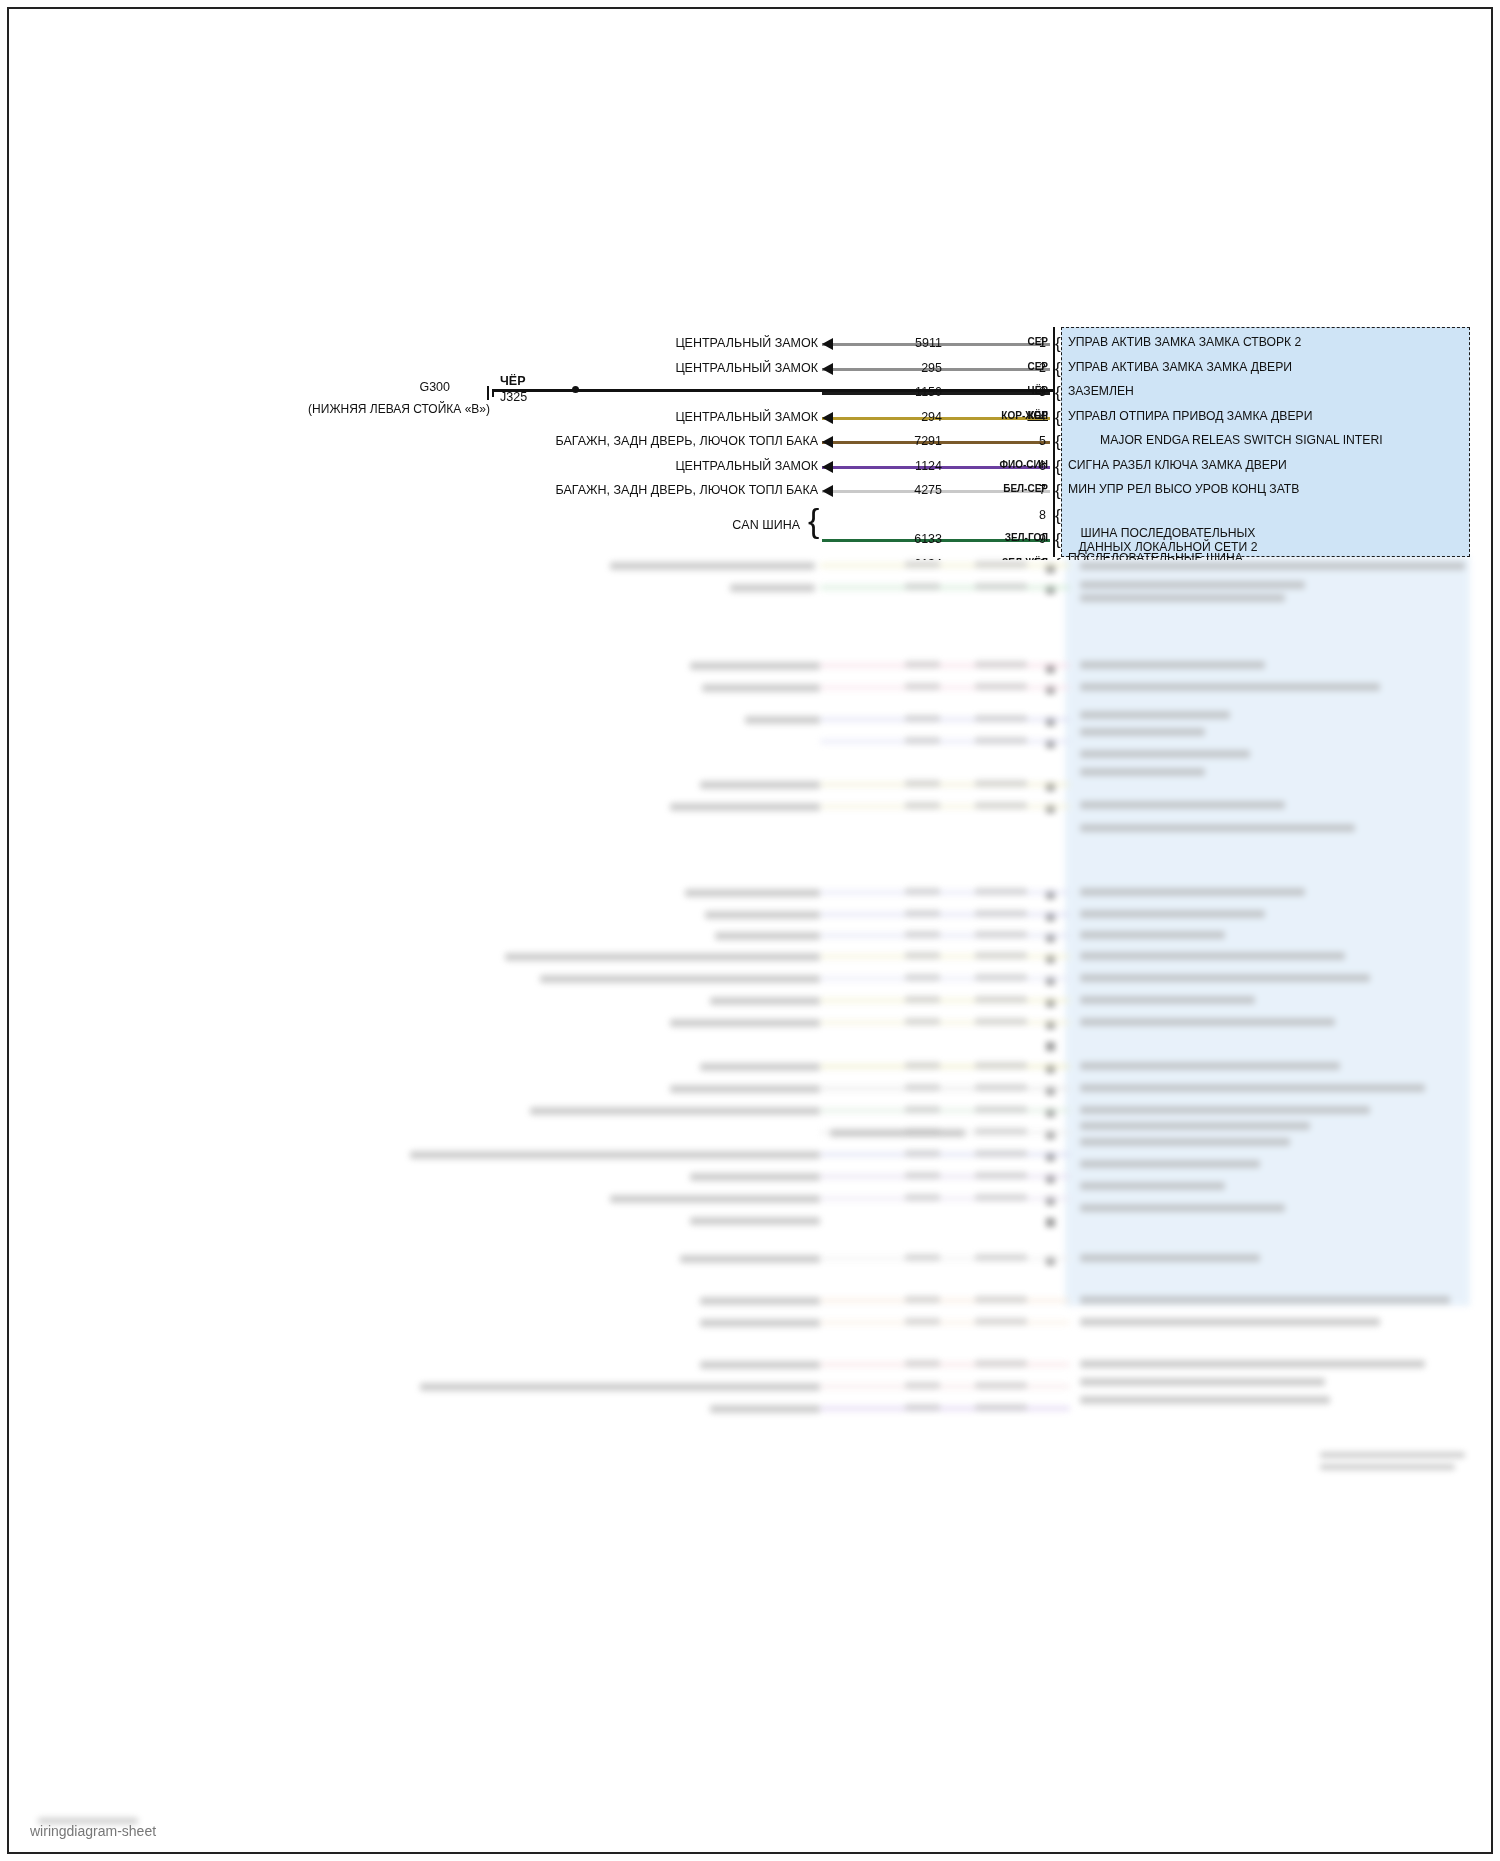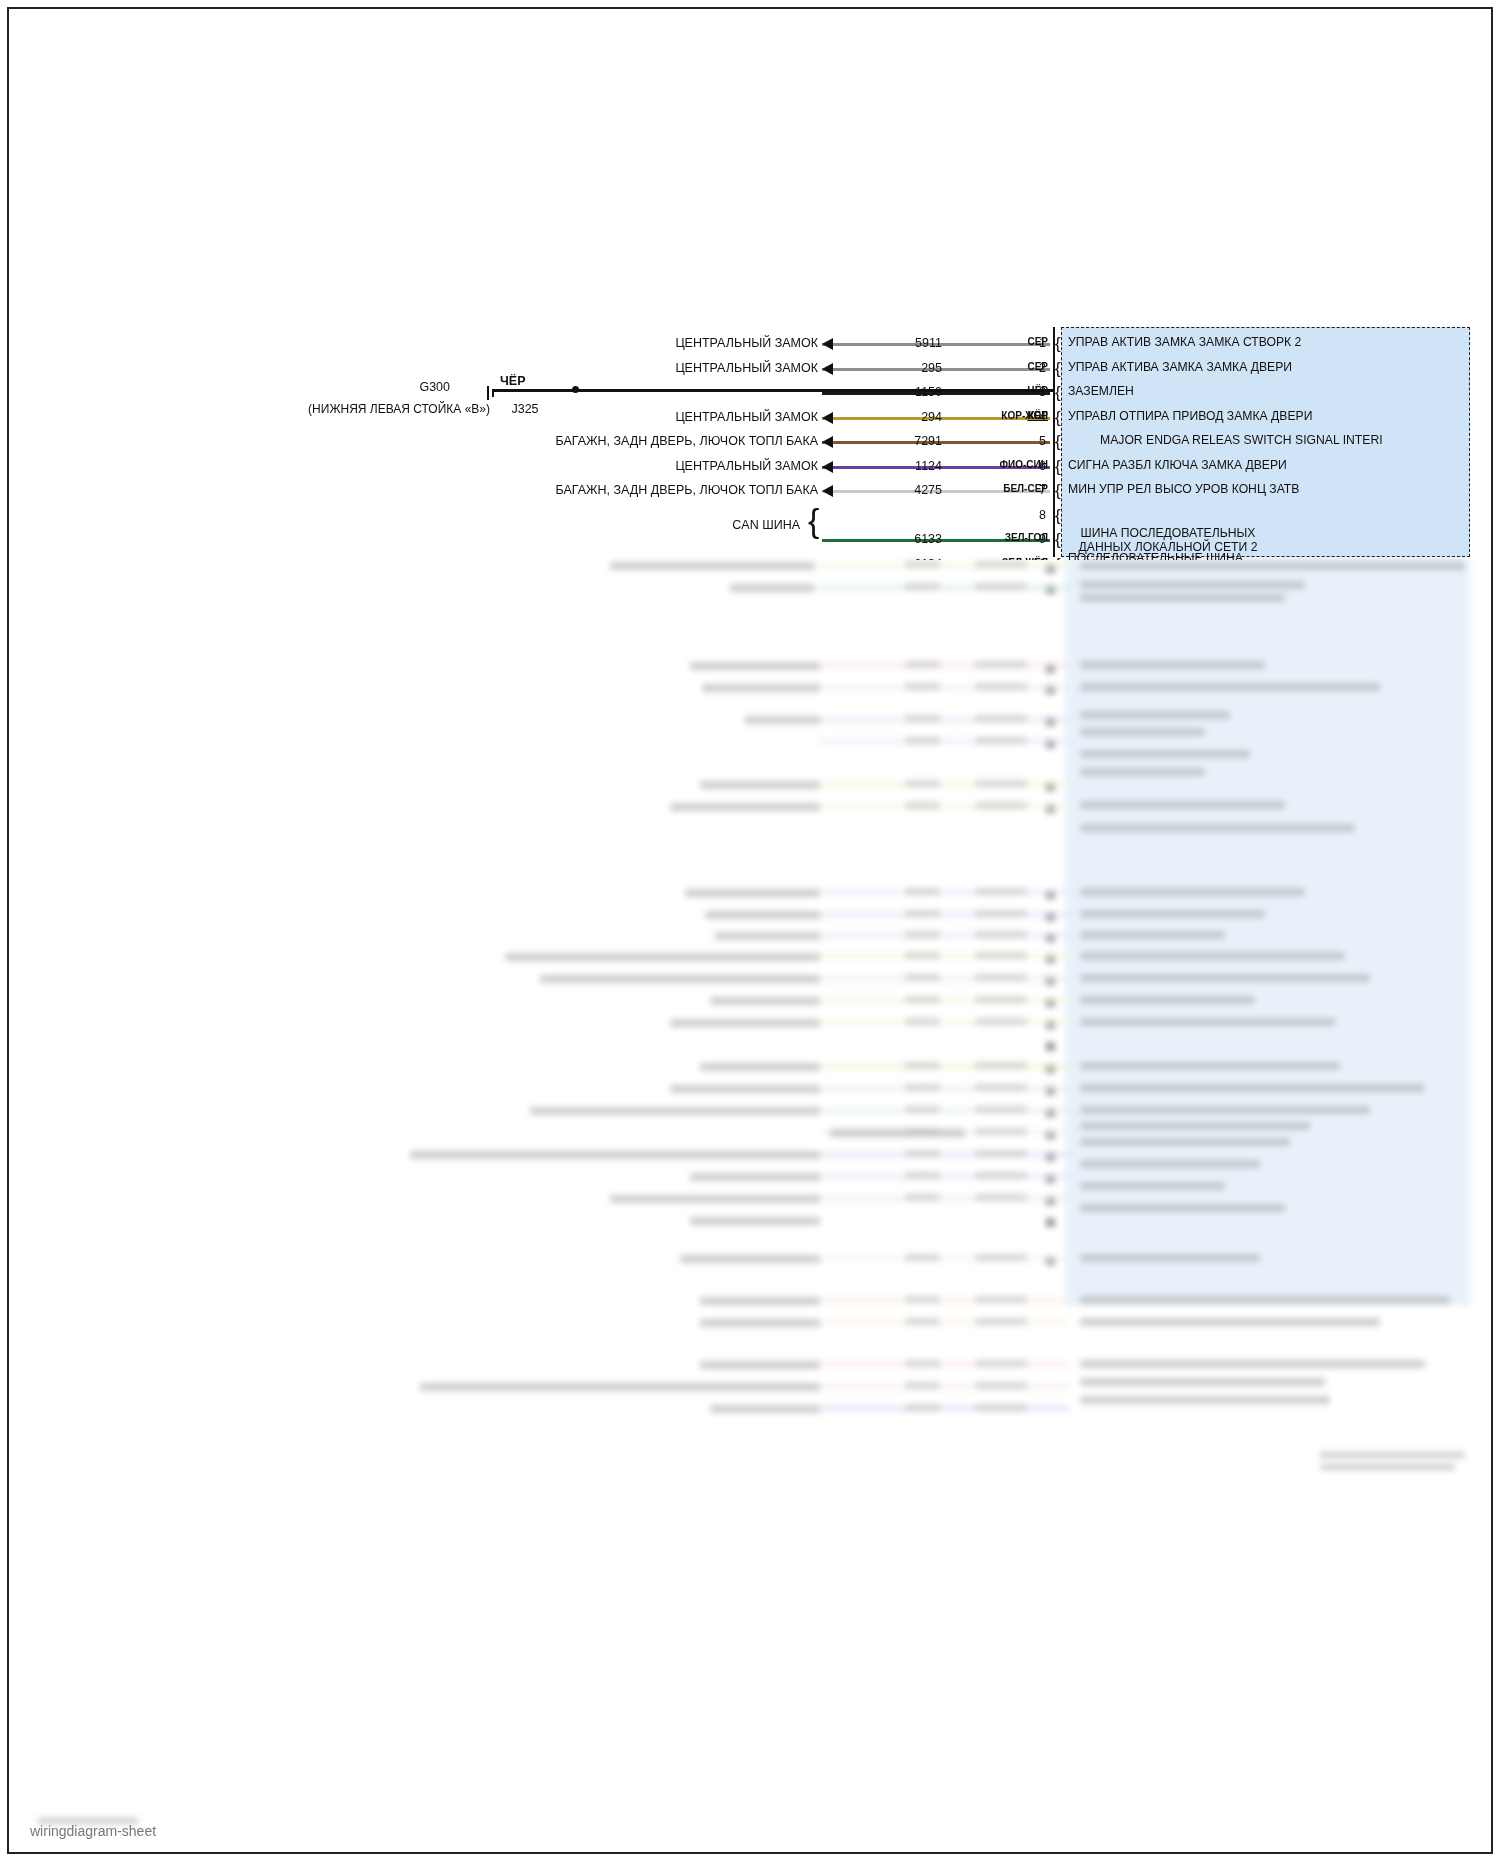--- a/index.html
+++ b/index.html
@@ -376,21 +376,21 @@
 
   <div id="clear-layer">
     <div class="page-border" style="height:1847px;"></div>
 
     <div class="conn-box" style="left:1061px; top:327px; width:409px; height:230px;"></div>
 
     <div style="position:absolute; left:1053px; top:327px; width:2px; height:230px; background:#111;"></div>
 
     <div class="left-label" style="left:290px; top:380px; width:160px; text-align:right; font-size:12.5px;">G300</div>
     <div class="left-label" style="left:240px; top:402px; width:250px; text-align:right; font-size:12px;">(НИЖНЯЯ ЛЕВАЯ СТОЙКА «В»)</div>
-    <div class="left-label" style="left:500px; top:402px; width:50px; text-align:center; font-size:12.5px;">J325</div>
+    <div class="left-label" style="left:500px; top:390px; width:50px; text-align:left; font-size:12.5px;">J325</div>
     <div class="left-label" style="left:500px; top:374px; width:60px; text-align:left; font-size:12.5px; font-weight:600;">ЧЁР</div>
 
     <div class="gnd-bar" style="left:487px; top:386px; height:14px;"></div>
     <div style="position:absolute; left:492px; top:389px; width:2px; height:8px; background:#111;"></div>
     <div class="gnd-dot" style="left:572px; top:386px;"></div>
 
     <div class="wire thick" style="left:494px; top:389px; width:560px; background:#111;"></div>
 
     <div class="left-label" style="left:650px; top:518px; width:150px; text-align:right;">CAN ШИНА</div>
     <div class="brace" style="left:808px; top:503px; font-size:34px;">{</div>

